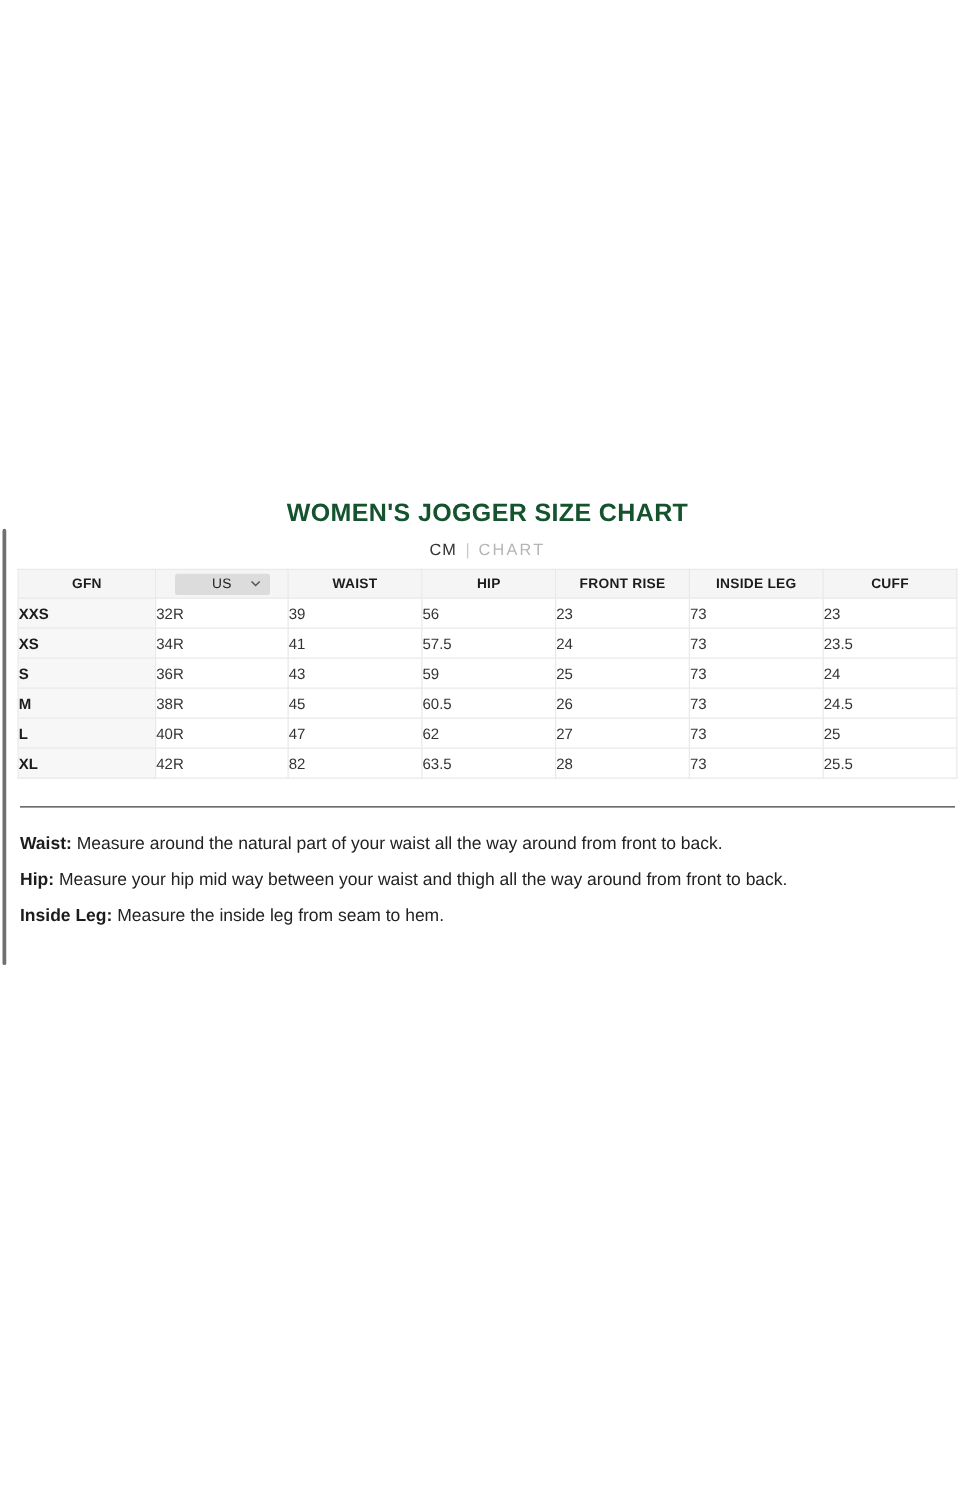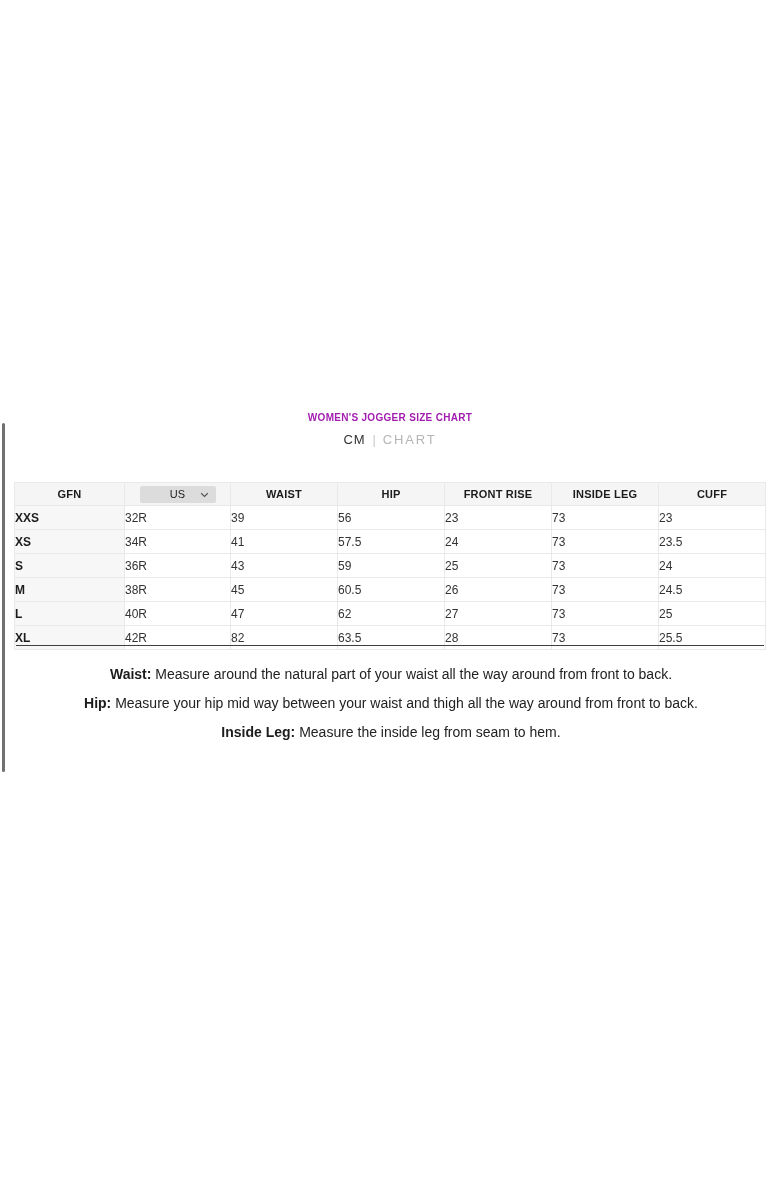--- a/index.html
+++ b/index.html
@@ -18,32 +18,32 @@
   body{
     width:780px;height:1196px;position:relative;background:#ffffff;
     font-family:"Liberation Sans", sans-serif;color:var(--text-primary);
     overflow:hidden;
   }
   .scrollbar{
     position:absolute;left:2px;top:423px;width:3px;height:349px;
     background:var(--scrollbar);border-radius:2px;
   }
   .chart-title{
-    position:absolute;top:412px;left:0;width:780px;text-align:center;
-    font-size:10px;font-weight:700;color:#a21caf;letter-spacing:.3px;
+    position:absolute;top:400px;left:0;width:780px;text-align:center;
+    font-size:20px;font-weight:700;color:#14532d;letter-spacing:.3px;
   }
   .unit-toggle{
     position:absolute;top:432px;left:0;width:780px;text-align:center;
     font-size:13px;
   }
   .unit-cm{color:var(--unit-active);letter-spacing:.8px;cursor:pointer;}
   .unit-sep{color:#c9c9c9;margin:0 7px;font-weight:300;}
   .unit-inches{color:var(--unit-inactive);letter-spacing:1.8px;cursor:pointer;}
   table.size-table{
-    position:absolute;top:482px;left:14px;width:751px;
+    position:absolute;top:455px;left:14px;width:751px;
     border-collapse:collapse;table-layout:fixed;
     font-size:12px;
   }
   .size-table th{
     background:var(--header-bg);font-weight:700;font-size:11px;
     height:23px;border:1px solid var(--table-border);color:#1c1c1c;
     text-align:center;padding:0;letter-spacing:.2px;
   }
   .size-table td{
     height:24px;border:1px solid var(--table-border);
@@ -61,21 +61,21 @@
     position:absolute;right:7px;top:1px;line-height:15px;
   }
   .divider{
     position:absolute;top:645px;left:16px;width:748px;height:0;
     border-top:1px solid var(--divider);
   }
   .definitions{
     position:absolute;top:666px;left:16px;width:750px;
     font-size:14px;color:#222;
   }
-  .definitions p{margin:0 0 12px 0;line-height:17px;text-align:center;}
+  .definitions p{margin:0 0 12px 0;line-height:17px;}
   .definitions b{font-weight:700;color:#1c1c1c;}
 </style>
 </head>
 <body>
 
 <div class="scrollbar"></div>
 
 <div class="chart-title">WOMEN'S JOGGER SIZE CHART</div>
 
 <div class="unit-toggle">

